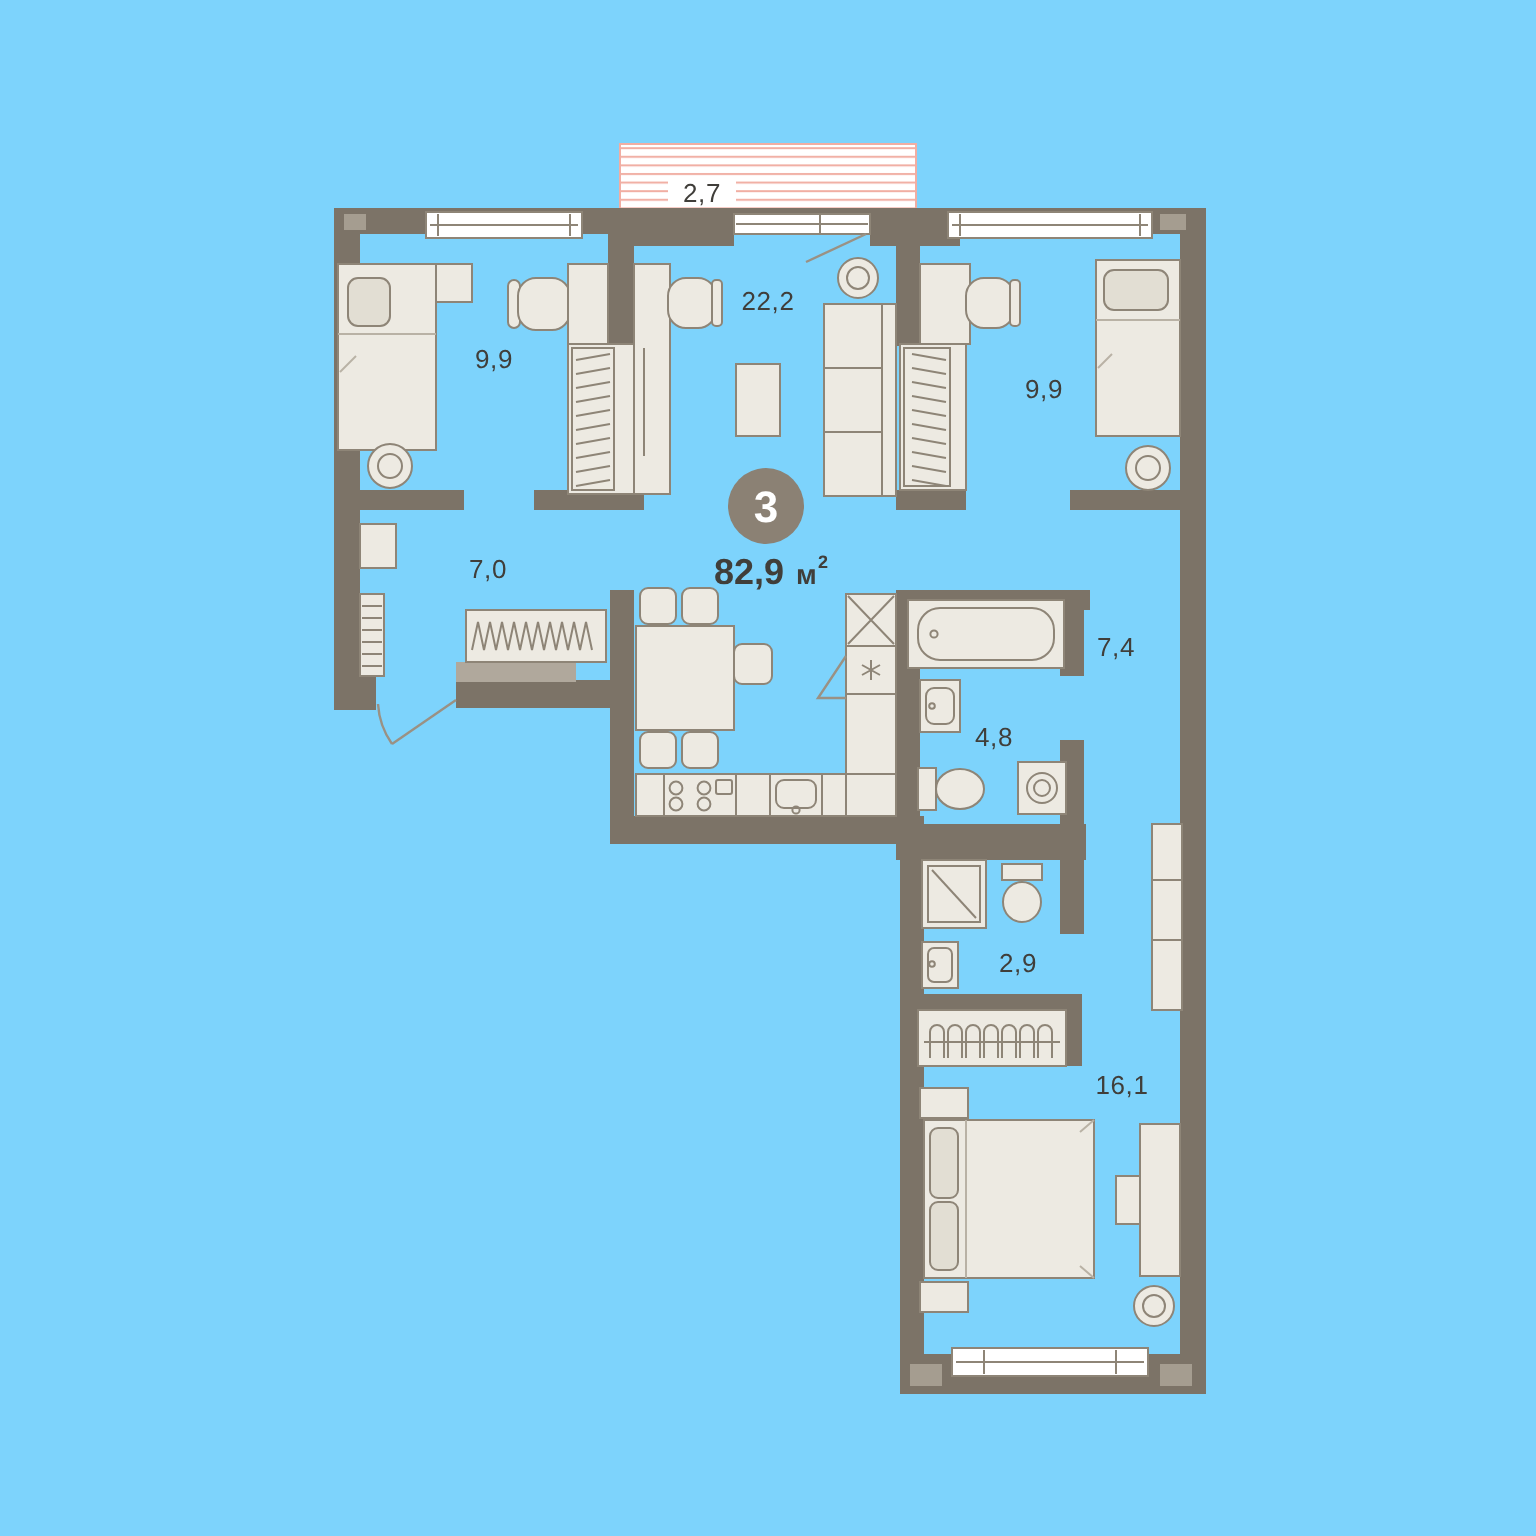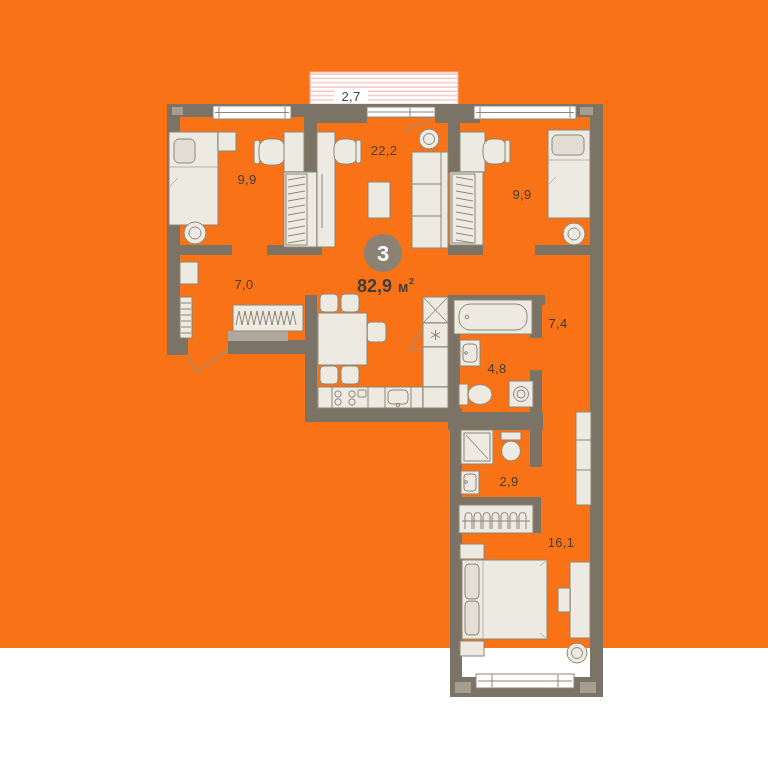--- a/index.html
+++ b/index.html
@@ -1,17 +1,17 @@
 <!DOCTYPE html>
 <html style="--wall: #7c7367; --wall-accent: #a59d90; --furn-fill: #edeae2; --furn-dark: #e2ded3; --furn-stroke: #8e8577; --hatch: #f1aea3; --badge: #8b8174; --text: #403e3a; --bench: #b0a89c; --door: #9a9184;"><head>
 <meta charset="utf-8">
 <style>
   html,body{margin:0;padding:0;width:768px;height:768px;background:#ffffff;overflow:hidden;}
   body{font-family:"Liberation Sans", sans-serif;}
-  #stage{position:relative;width:768px;height:648px;background:#f97316;}
+  #stage{position:relative;width:768px;height:768px;background:#7dd3fc;}
   svg{display:block;}
   .wall{fill:var(--wall);}
   .wall-accent{fill:var(--wall-accent);}
   .furn{fill:var(--furn-fill);stroke:var(--furn-stroke);stroke-width:1;}
   .furn-dark{fill:var(--furn-dark);stroke:var(--furn-stroke);stroke-width:1;}
   .win{fill:#ffffff;stroke:var(--furn-stroke);stroke-width:1;}
   .thin{stroke:var(--furn-stroke);stroke-width:1;fill:none;}
   .thin-light{stroke:var(--door);stroke-width:1.2;fill:none;}
   .hairline{stroke:#b9b2a5;stroke-width:1;fill:none;}
   .bench{fill:var(--bench);}

